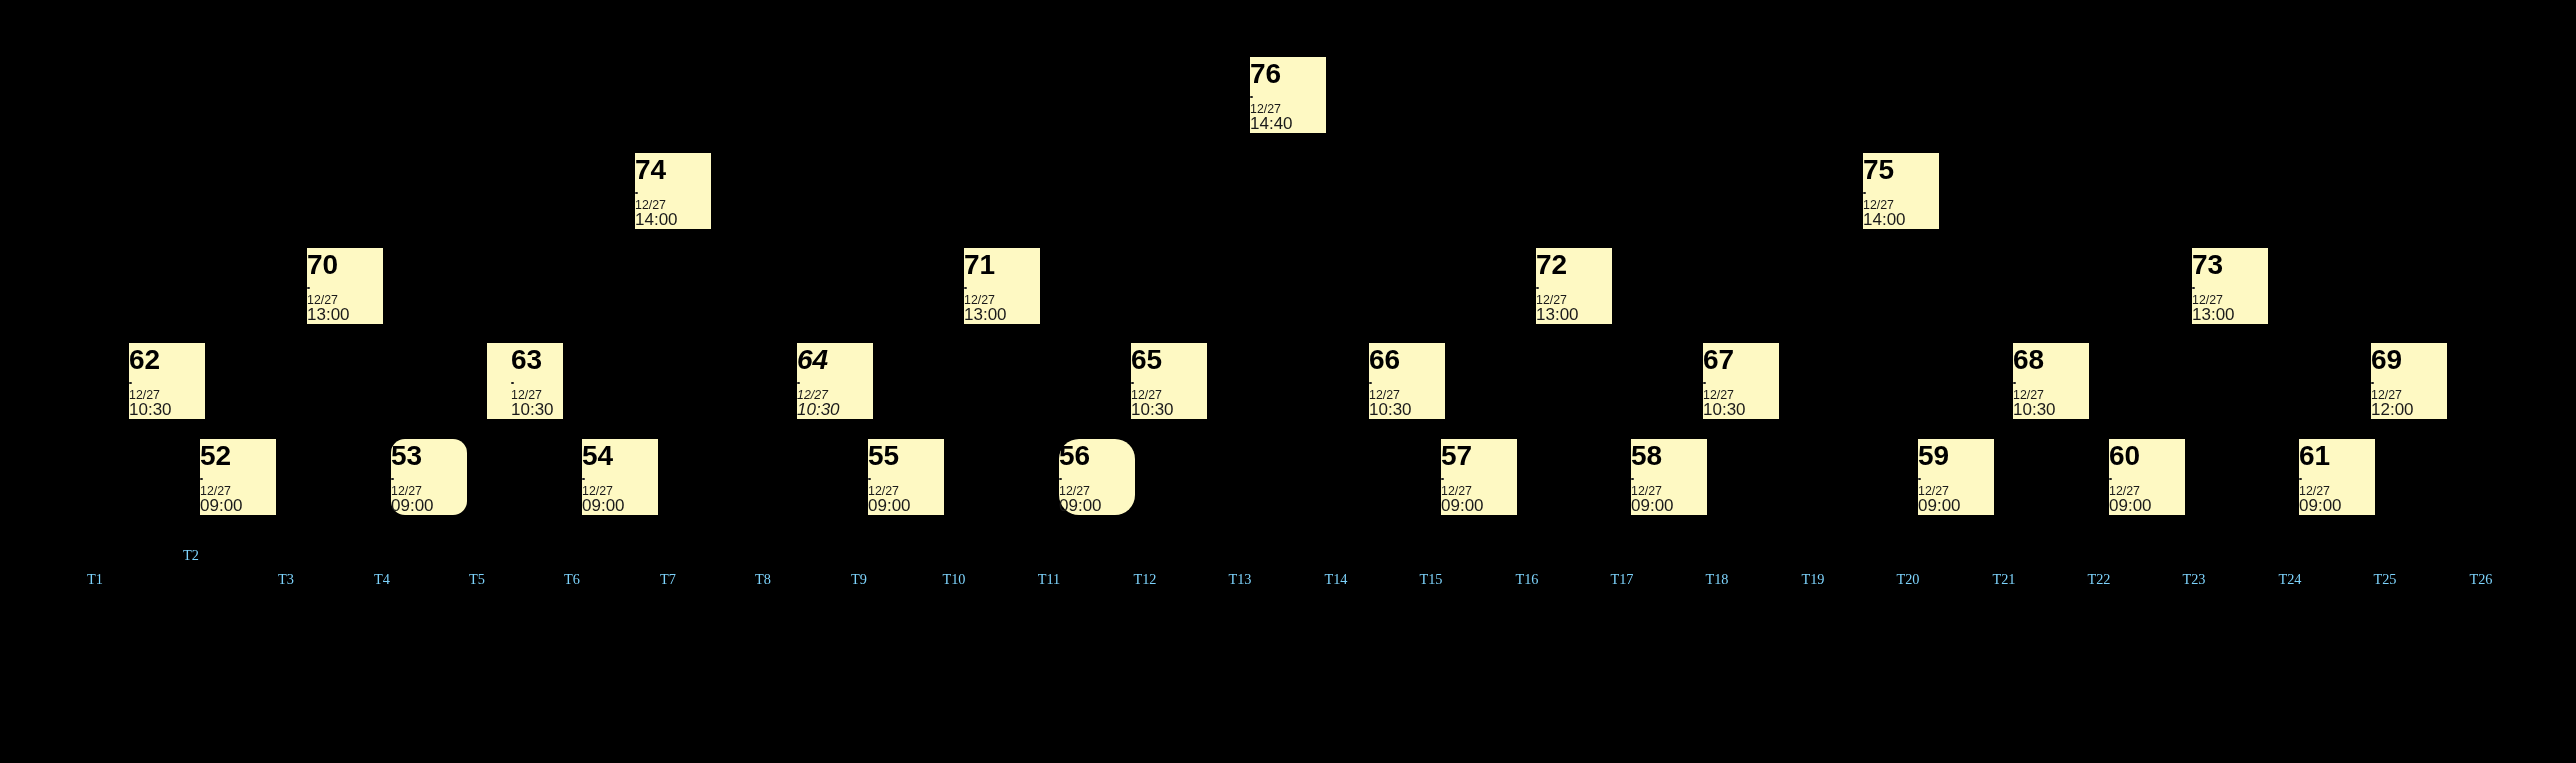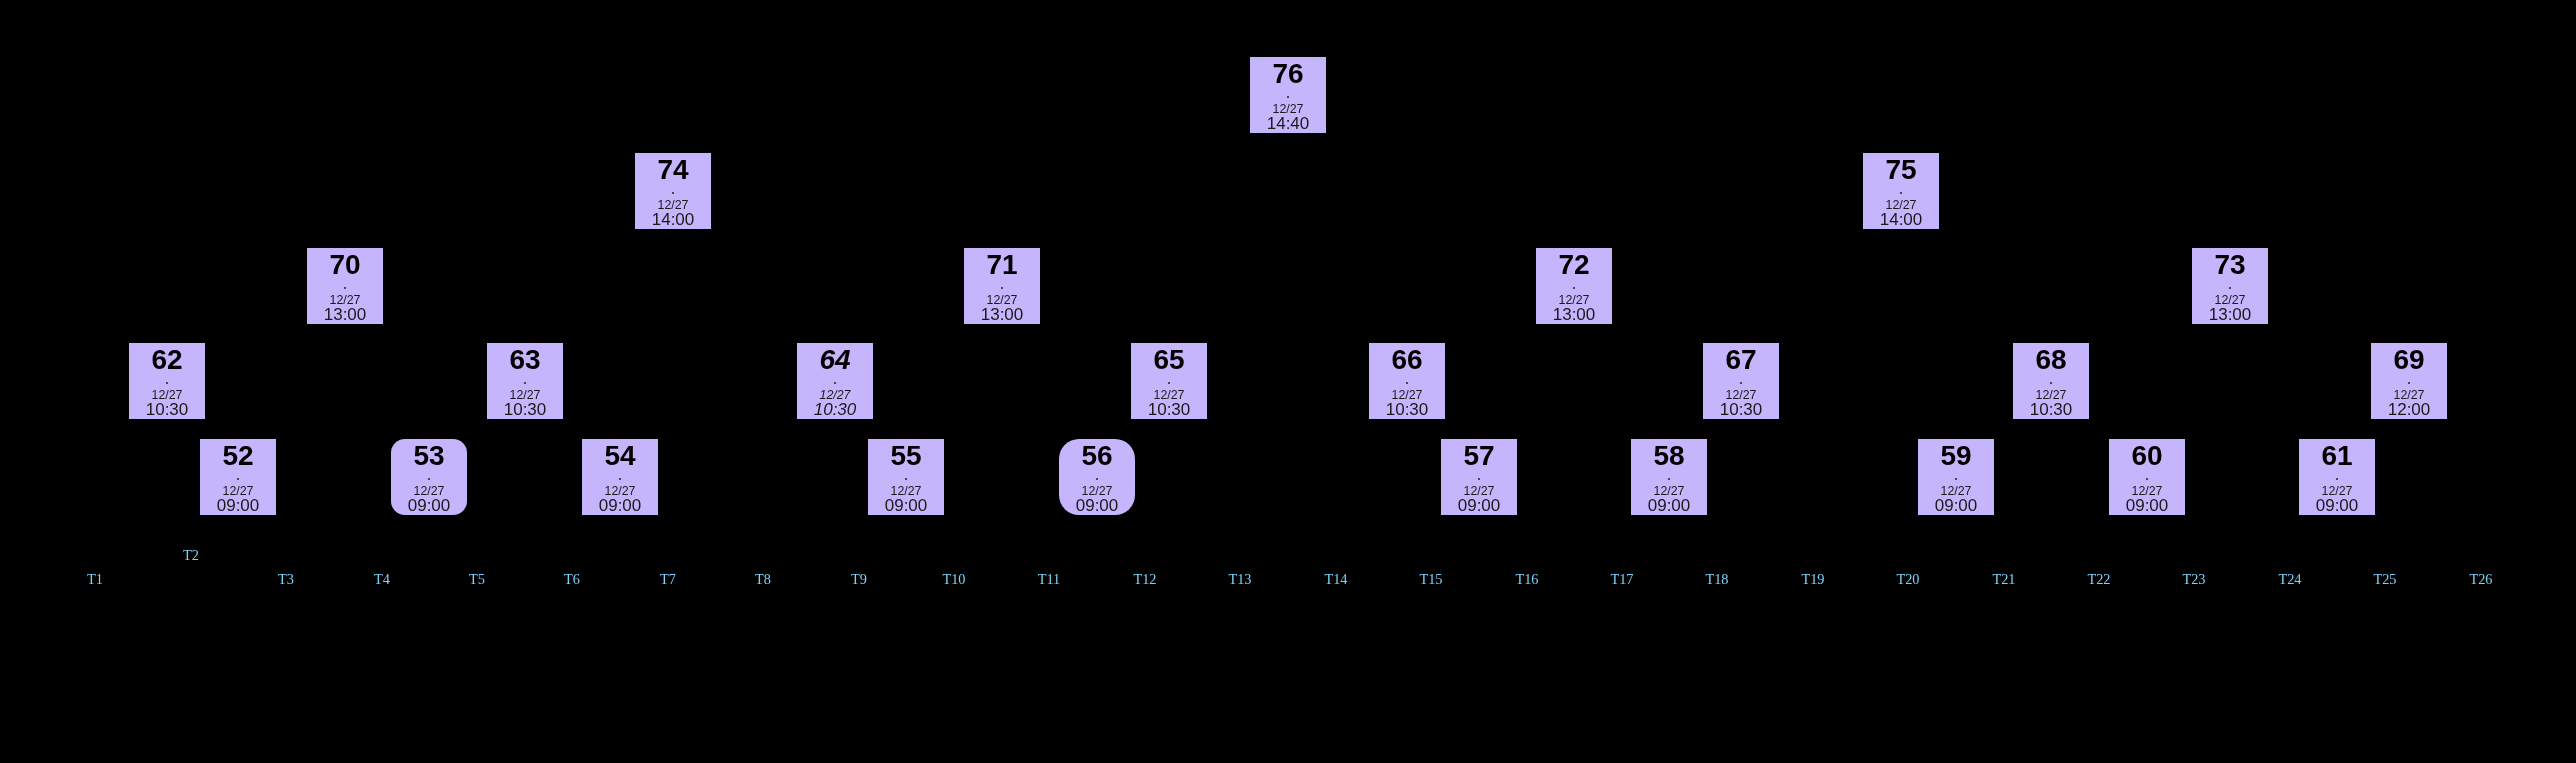--- a/index.html
+++ b/index.html
@@ -13,24 +13,24 @@
   #bracket {
     position: relative;
     width: 2576px;
     height: 763px;
     font-family: "Liberation Sans", sans-serif;
   }
   .match-box {
     position: absolute;
     width: 76px;
     height: 76px;
-    background: #c4b5fd;
+    background: #fef9c3;
     display: flex;
     flex-direction: column;
-    align-items: center;
+    align-items: flex-start;
     box-sizing: border-box;
   }
   .match-number {
     font-size: 28px;
     font-weight: bold;
     line-height: 30px;
     margin-top: 1.9px;
     color: #000000;
     letter-spacing: 0px;
   }
@@ -107,21 +107,21 @@
       <div class="sep-dot"></div>
       <div class="match-date">12/27</div>
       <div class="match-time">13:00</div>
     </div>
     <div class="match-box" style="left: 129px; top: 343px;">
       <div class="match-number">62</div>
       <div class="sep-dot"></div>
       <div class="match-date">12/27</div>
       <div class="match-time">10:30</div>
     </div>
-    <div class="match-box" style="left: 487px; top: 343px;">
+    <div class="match-box" style="left: 487px; top: 343px; padding-left: 24px;">
       <div class="match-number">63</div>
       <div class="sep-dot"></div>
       <div class="match-date">12/27</div>
       <div class="match-time">10:30</div>
     </div>
     <div class="match-box" style="left: 797px; top: 343px; font-style: italic;">
       <div class="match-number">64</div>
       <div class="sep-dot"></div>
       <div class="match-date">12/27</div>
       <div class="match-time">10:30</div>

